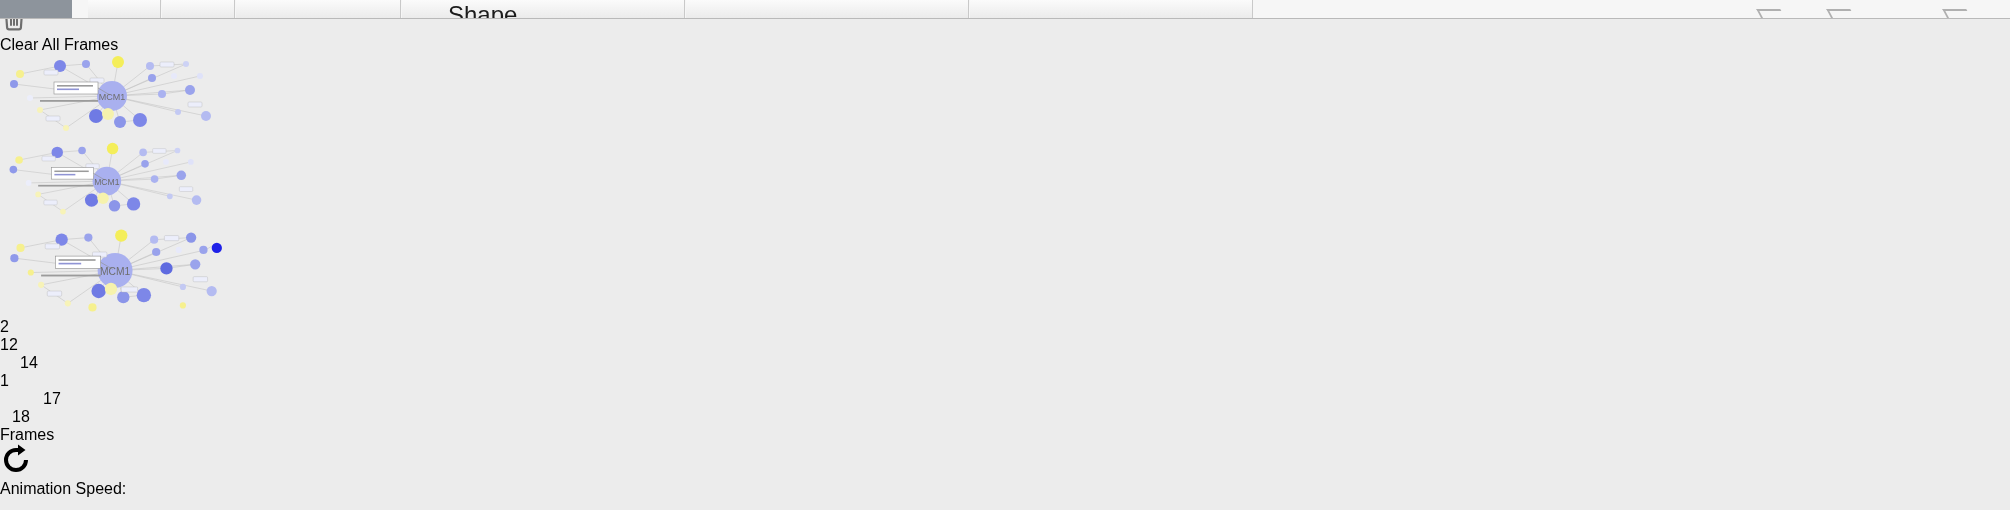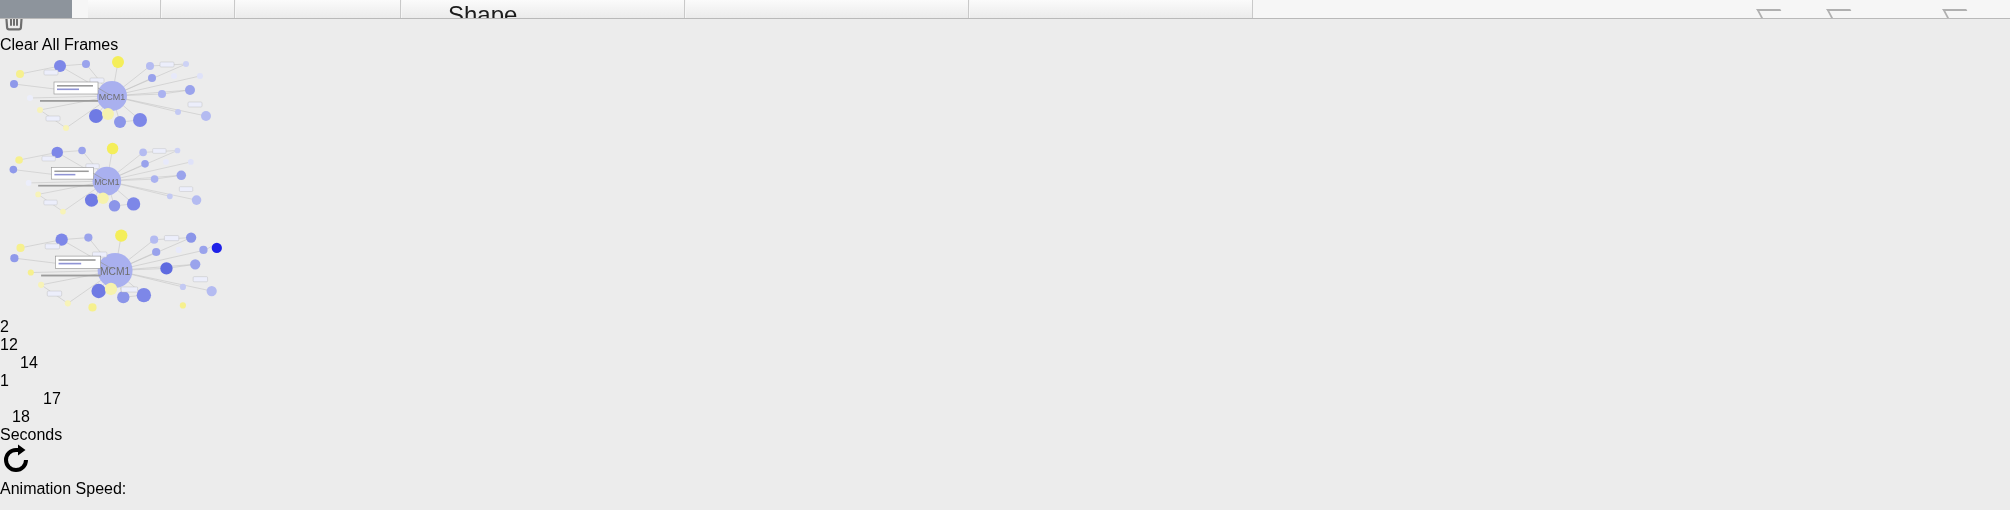--- a/index.html
+++ b/index.html
@@ -511,21 +511,21 @@
       <div class="tick minor" style="left:1945px;"></div>
 
       <div class="tlabel" style="left:4px;">2</div>
       <div class="tlabel" style="left:297px;">12</div>
       <div class="tlabel" style="left:596px;margin-left:20px;">14</div>
       <div class="tlabel" style="left:1197px;">1</div>
       <div class="tlabel" style="left:1498px;margin-left:43px;">17</div>
       <div class="tlabel" style="left:1798px;margin-left:12px;">18</div>
     </div>
 
-    <div class="axis-title">Seconds</div>
+    <div class="axis-title">Frames</div>
   </div>
 
   <div class="scrollbar-track">
     <div class="scrollbar-thumb" style="left:762px;width:418px;"></div>
   </div>
 
   <div class="controls">
 
     <div class="ctrl-btn on" style="left:10px;width:120px;">
       <span class="ico-play"></span>

